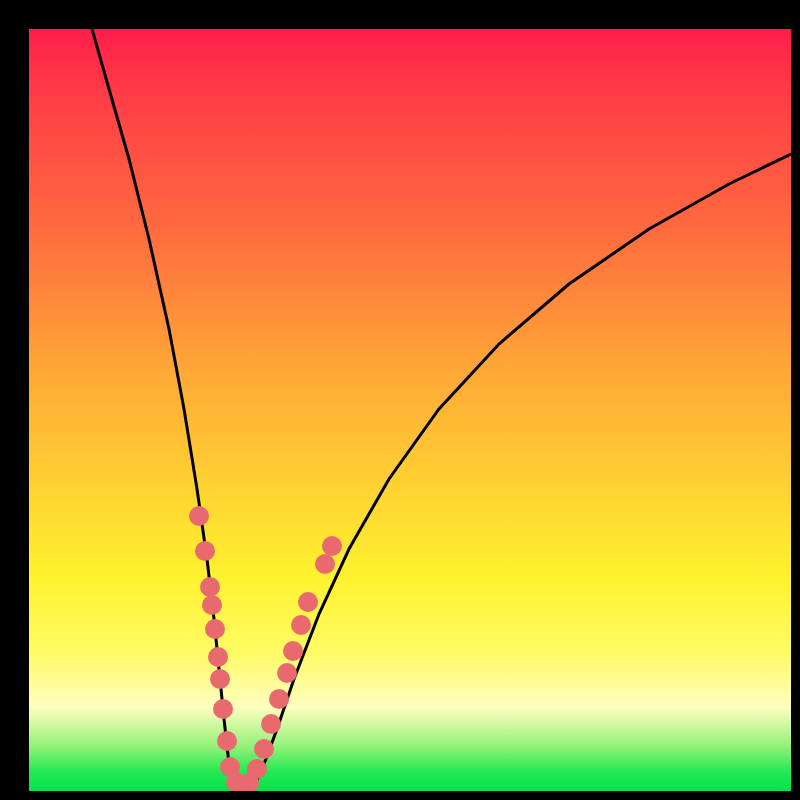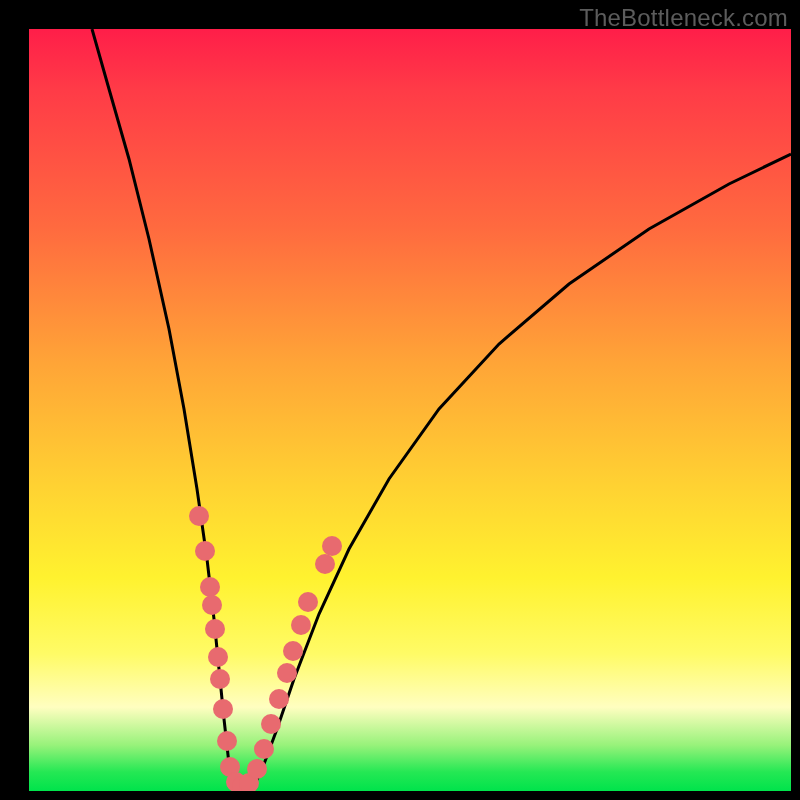--- a/index.html
+++ b/index.html
@@ -83,14 +83,13 @@
           <circle cx="250" cy="670" r="10" fill="#e86a6f"></circle>
           <circle cx="258" cy="644" r="10" fill="#e86a6f"></circle>
           <circle cx="264" cy="622" r="10" fill="#e86a6f"></circle>
           <circle cx="272" cy="596" r="10" fill="#e86a6f"></circle>
           <circle cx="279" cy="573" r="10" fill="#e86a6f"></circle>
           <circle cx="296" cy="535" r="10" fill="#e86a6f"></circle>
           <circle cx="303" cy="517" r="10" fill="#e86a6f"></circle>
         </g>
     </svg>
   </div>
-  <div class="watermark">TheBottleneck.com</div>
 </div>
 
 </body></html>

